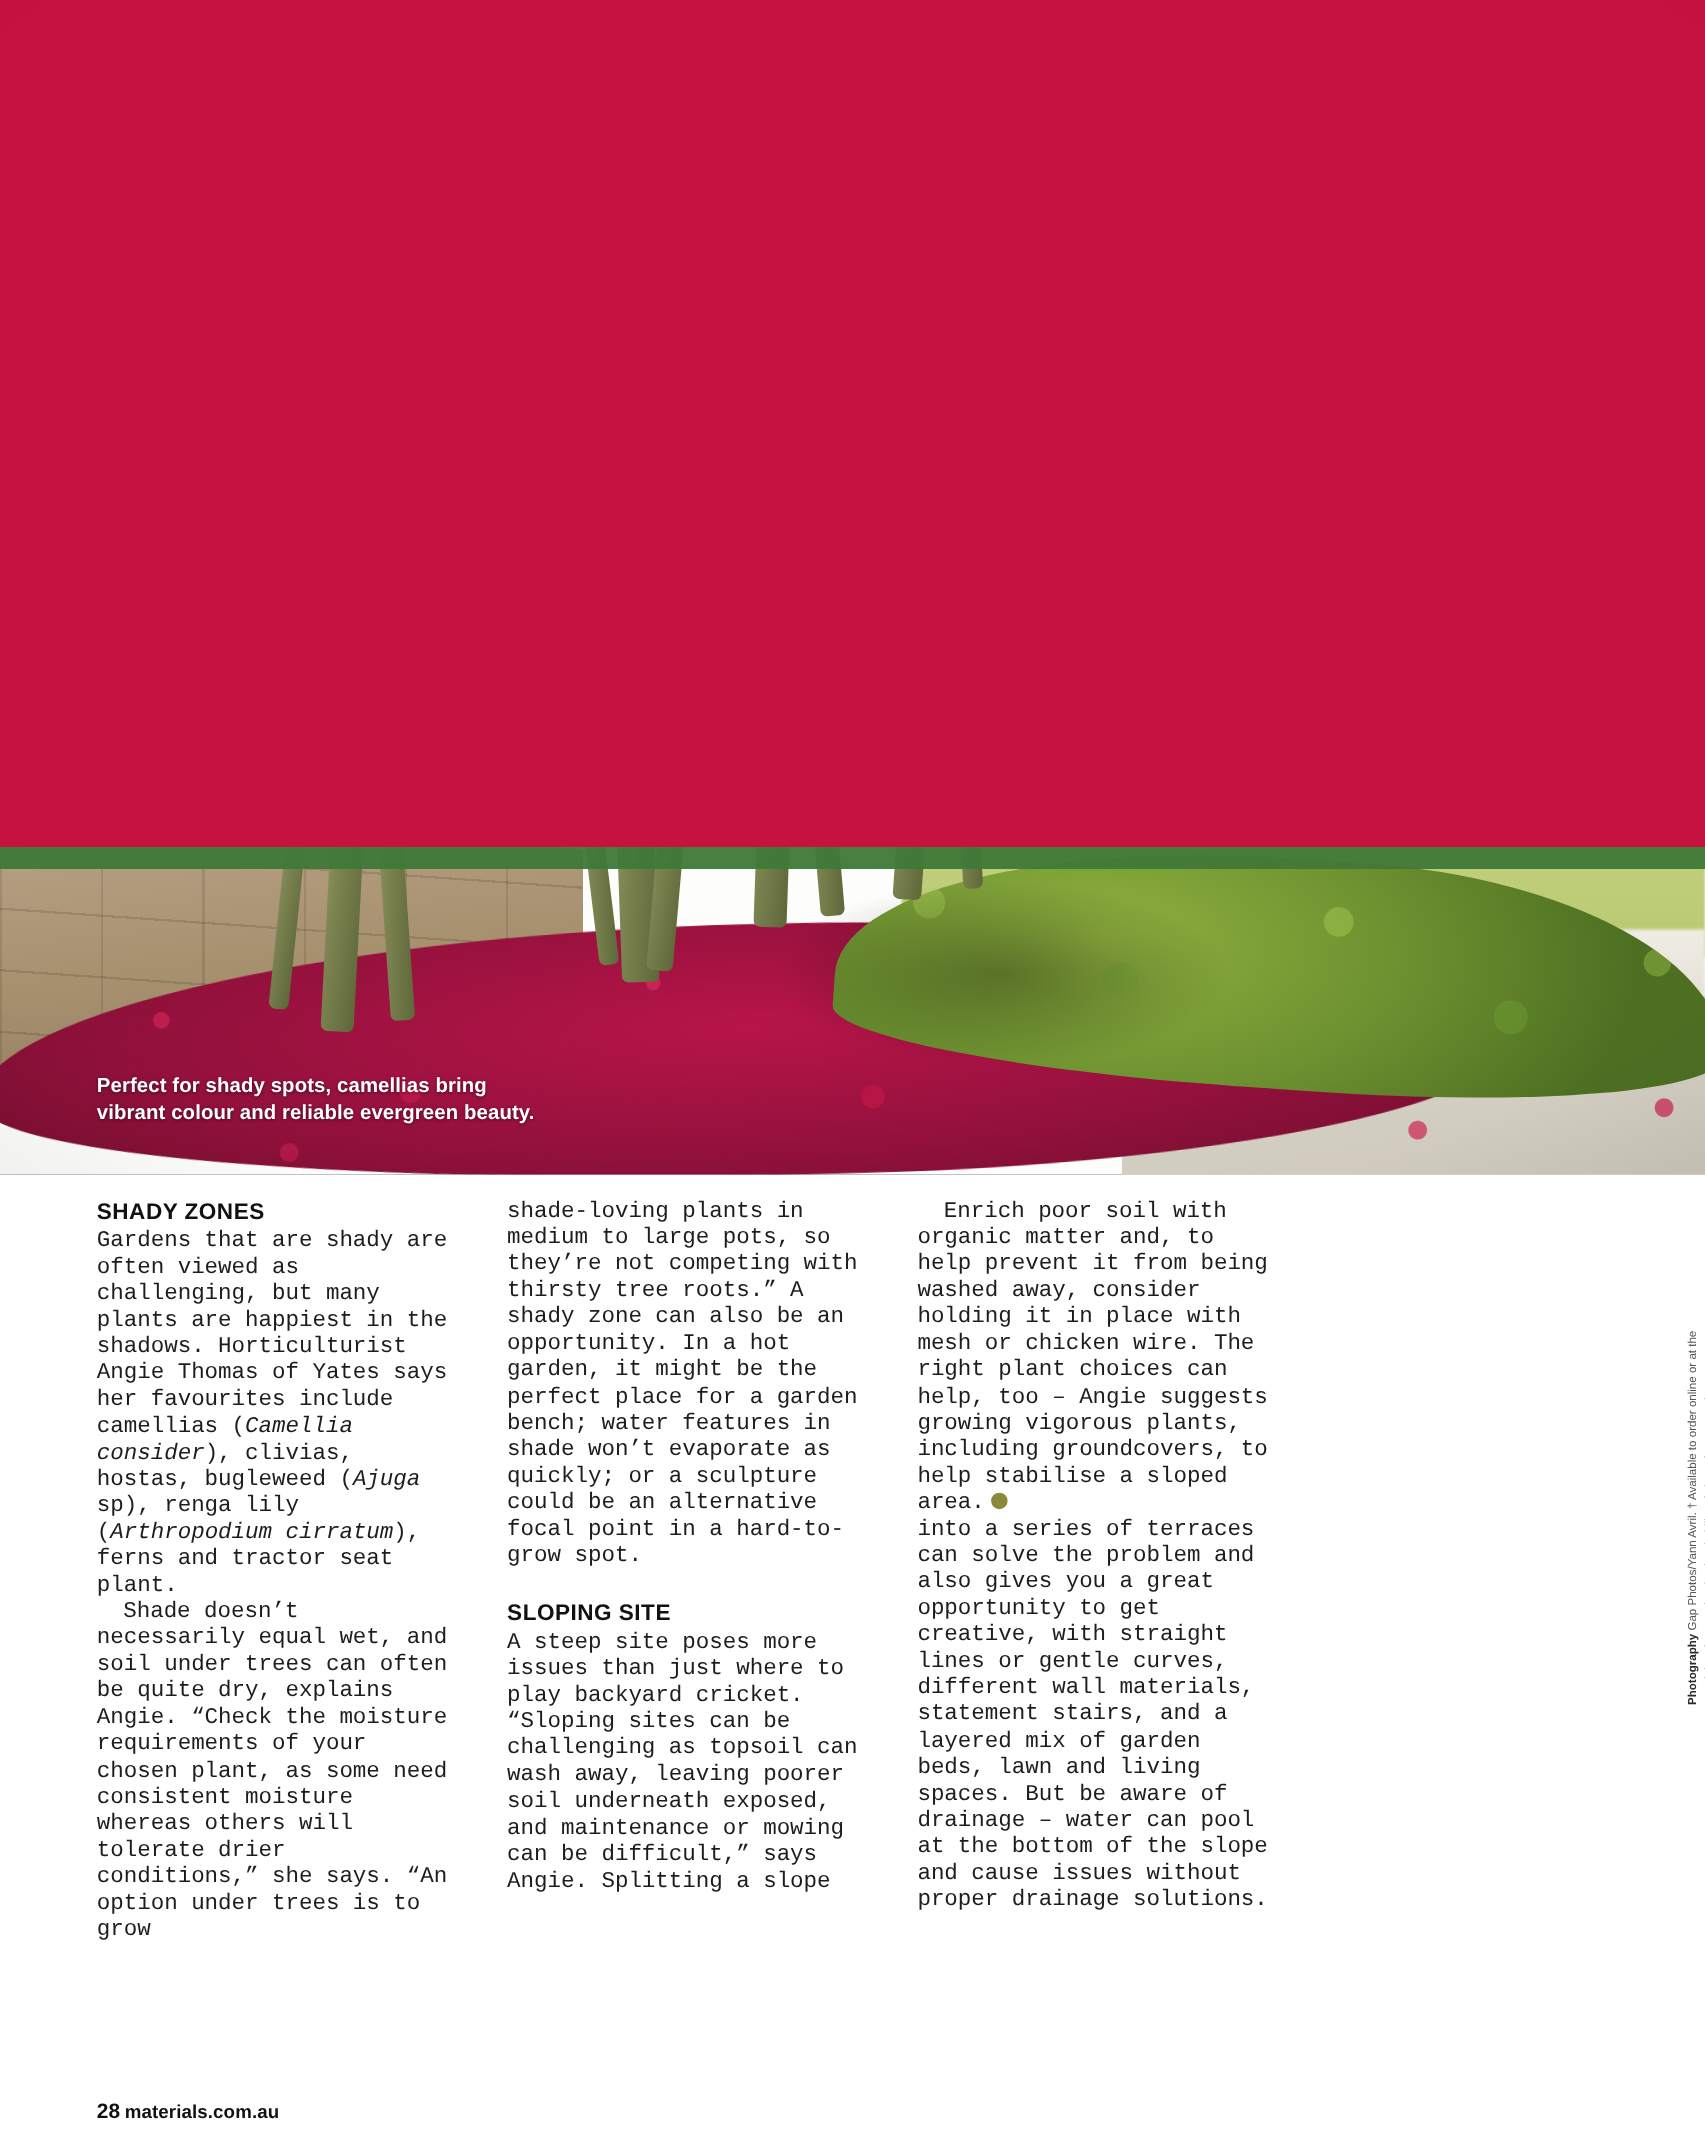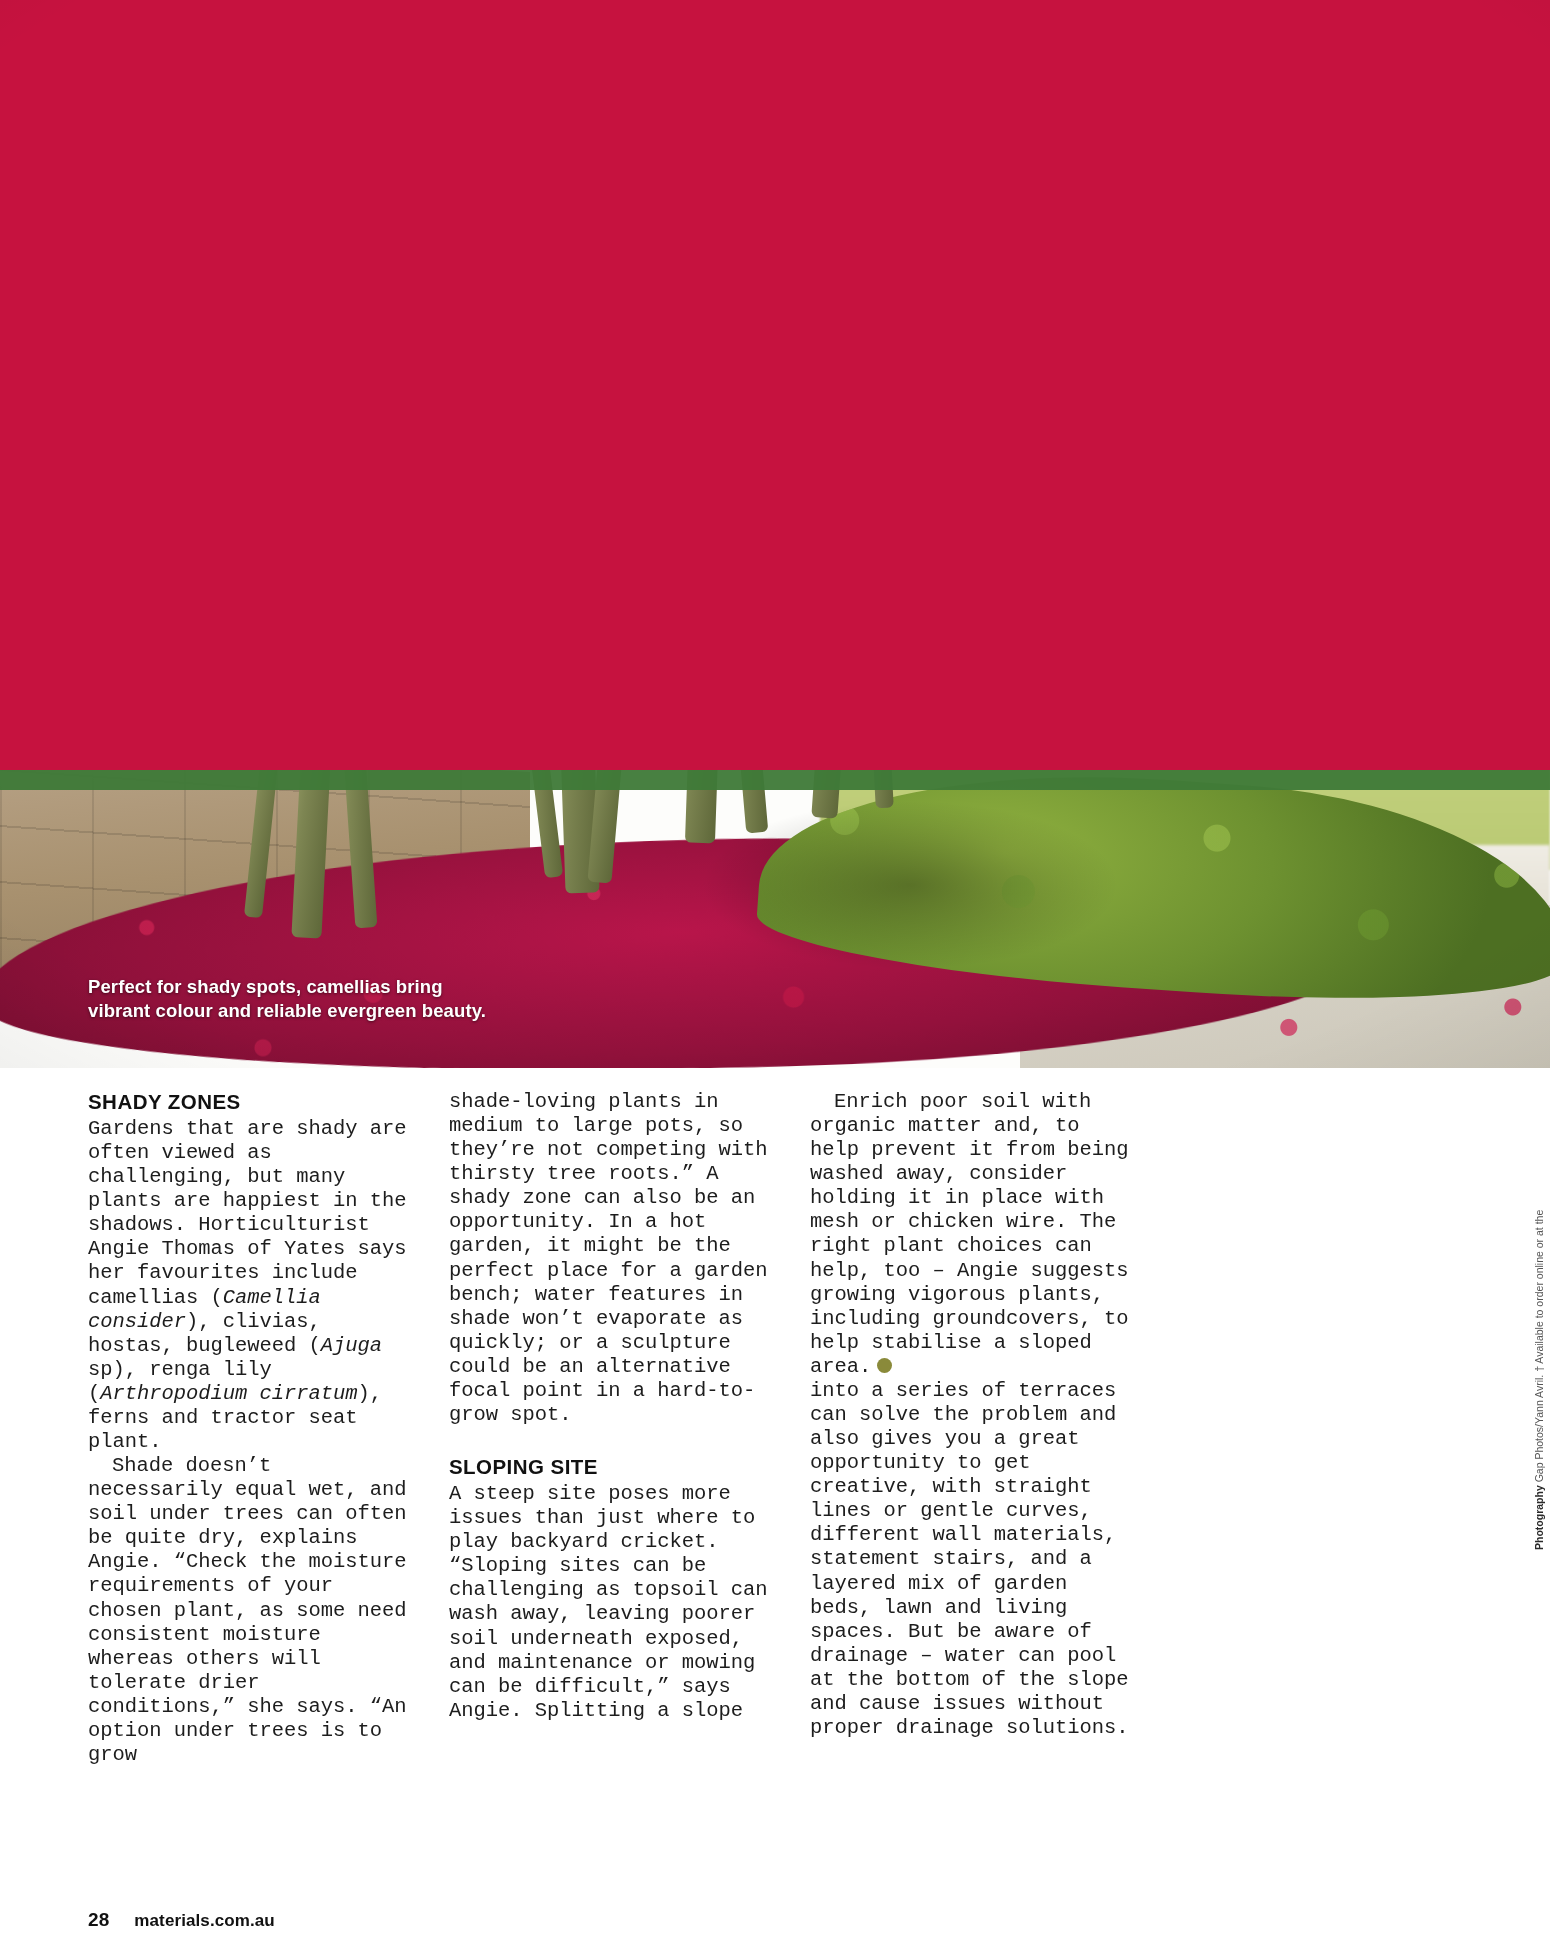--- a/index.html
+++ b/index.html
@@ -246,21 +246,21 @@
   .article{
     position:absolute; left:0; top:1068px;
     width:1550px; height:885px;
     background:#fff;
   }
   .cols{
     position:absolute;
     left:88px; top:22px;
     width:1075px;
     display:flex;
-    gap:34px;
+    gap:46px;
   }
   .col{ width:327px; }
 
   .kicker{
     font-weight:700;
     font-size:20.5px;
     letter-spacing:.45px;
     margin:0 0 3px 0;
     color:#111;
     text-transform:uppercase;
@@ -299,21 +299,21 @@
     line-height:1.42;
     color:#565656;
     text-align:left;
     white-space:normal;
   }
   .credit b{ color:#2a2a2a; font-weight:700; }
 
   
   .footer{
     position:absolute; left:88px; bottom:22px;
-    display:flex; align-items:baseline; gap:25px;
+    display:flex; align-items:baseline; gap:4px;
     font-size:17px; font-weight:700; color:#111;
     letter-spacing:.1px;
   }
   .footer .pg{ font-size:19px; }
   .footer .site{ font-weight:700; }
 </style>
 </head>
 <body>
 
 <div class="page">

